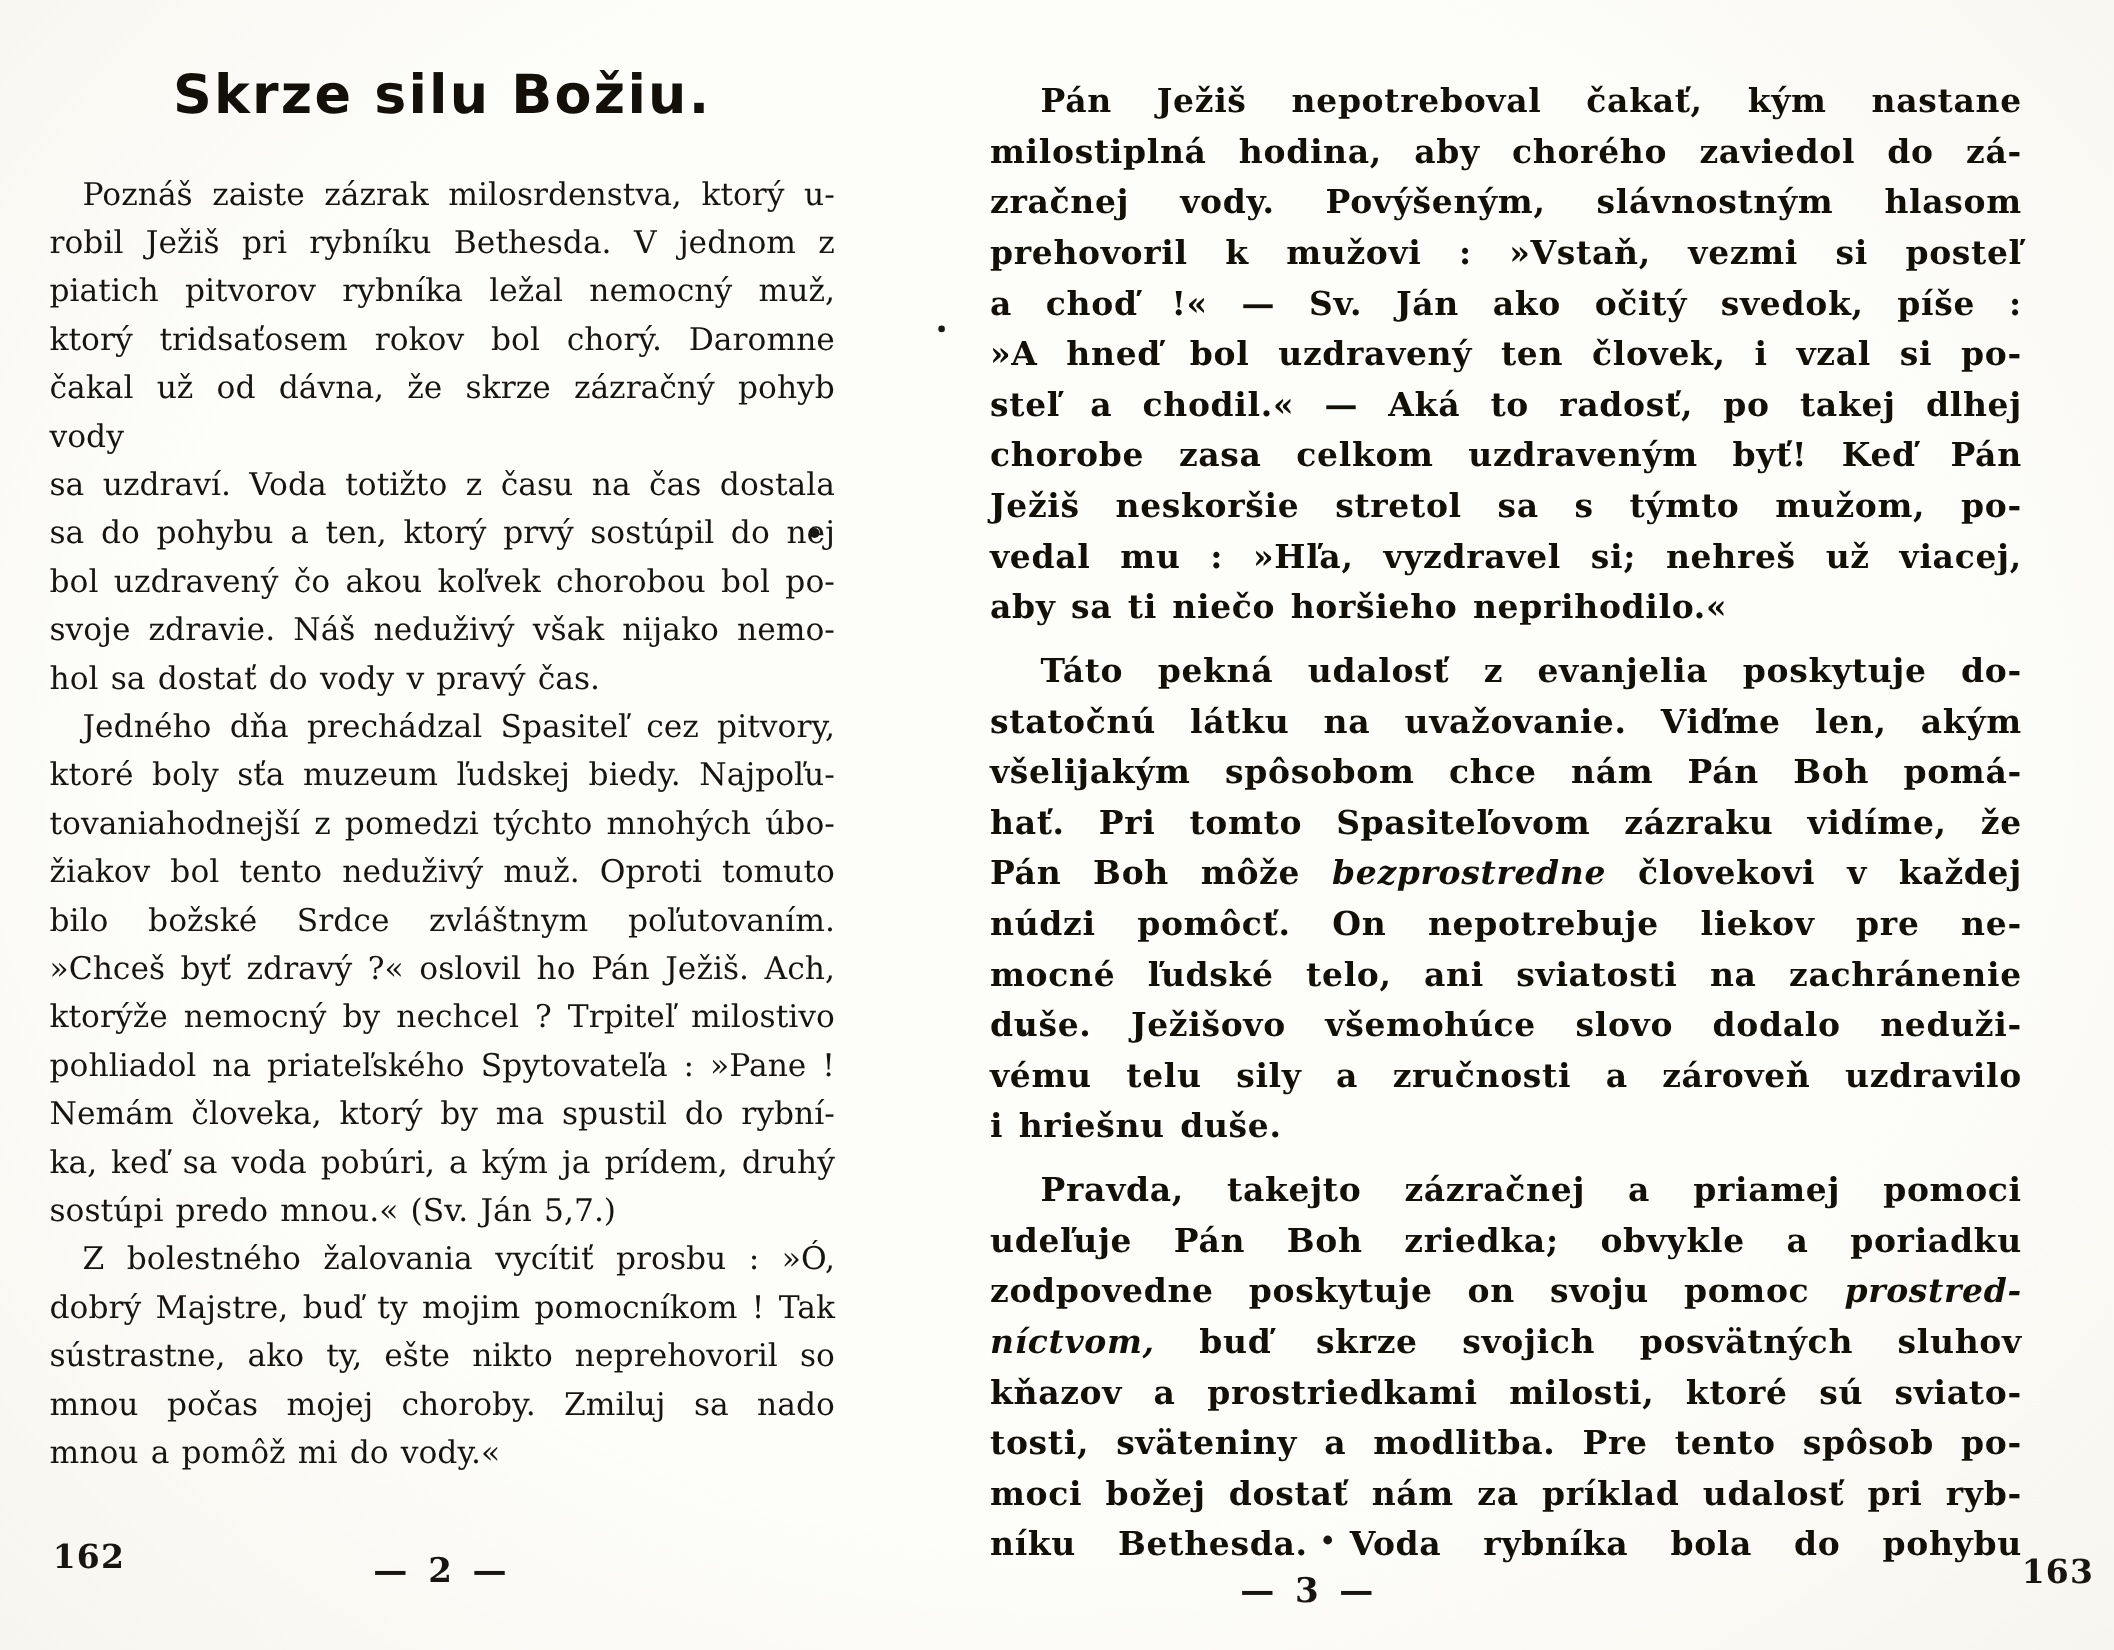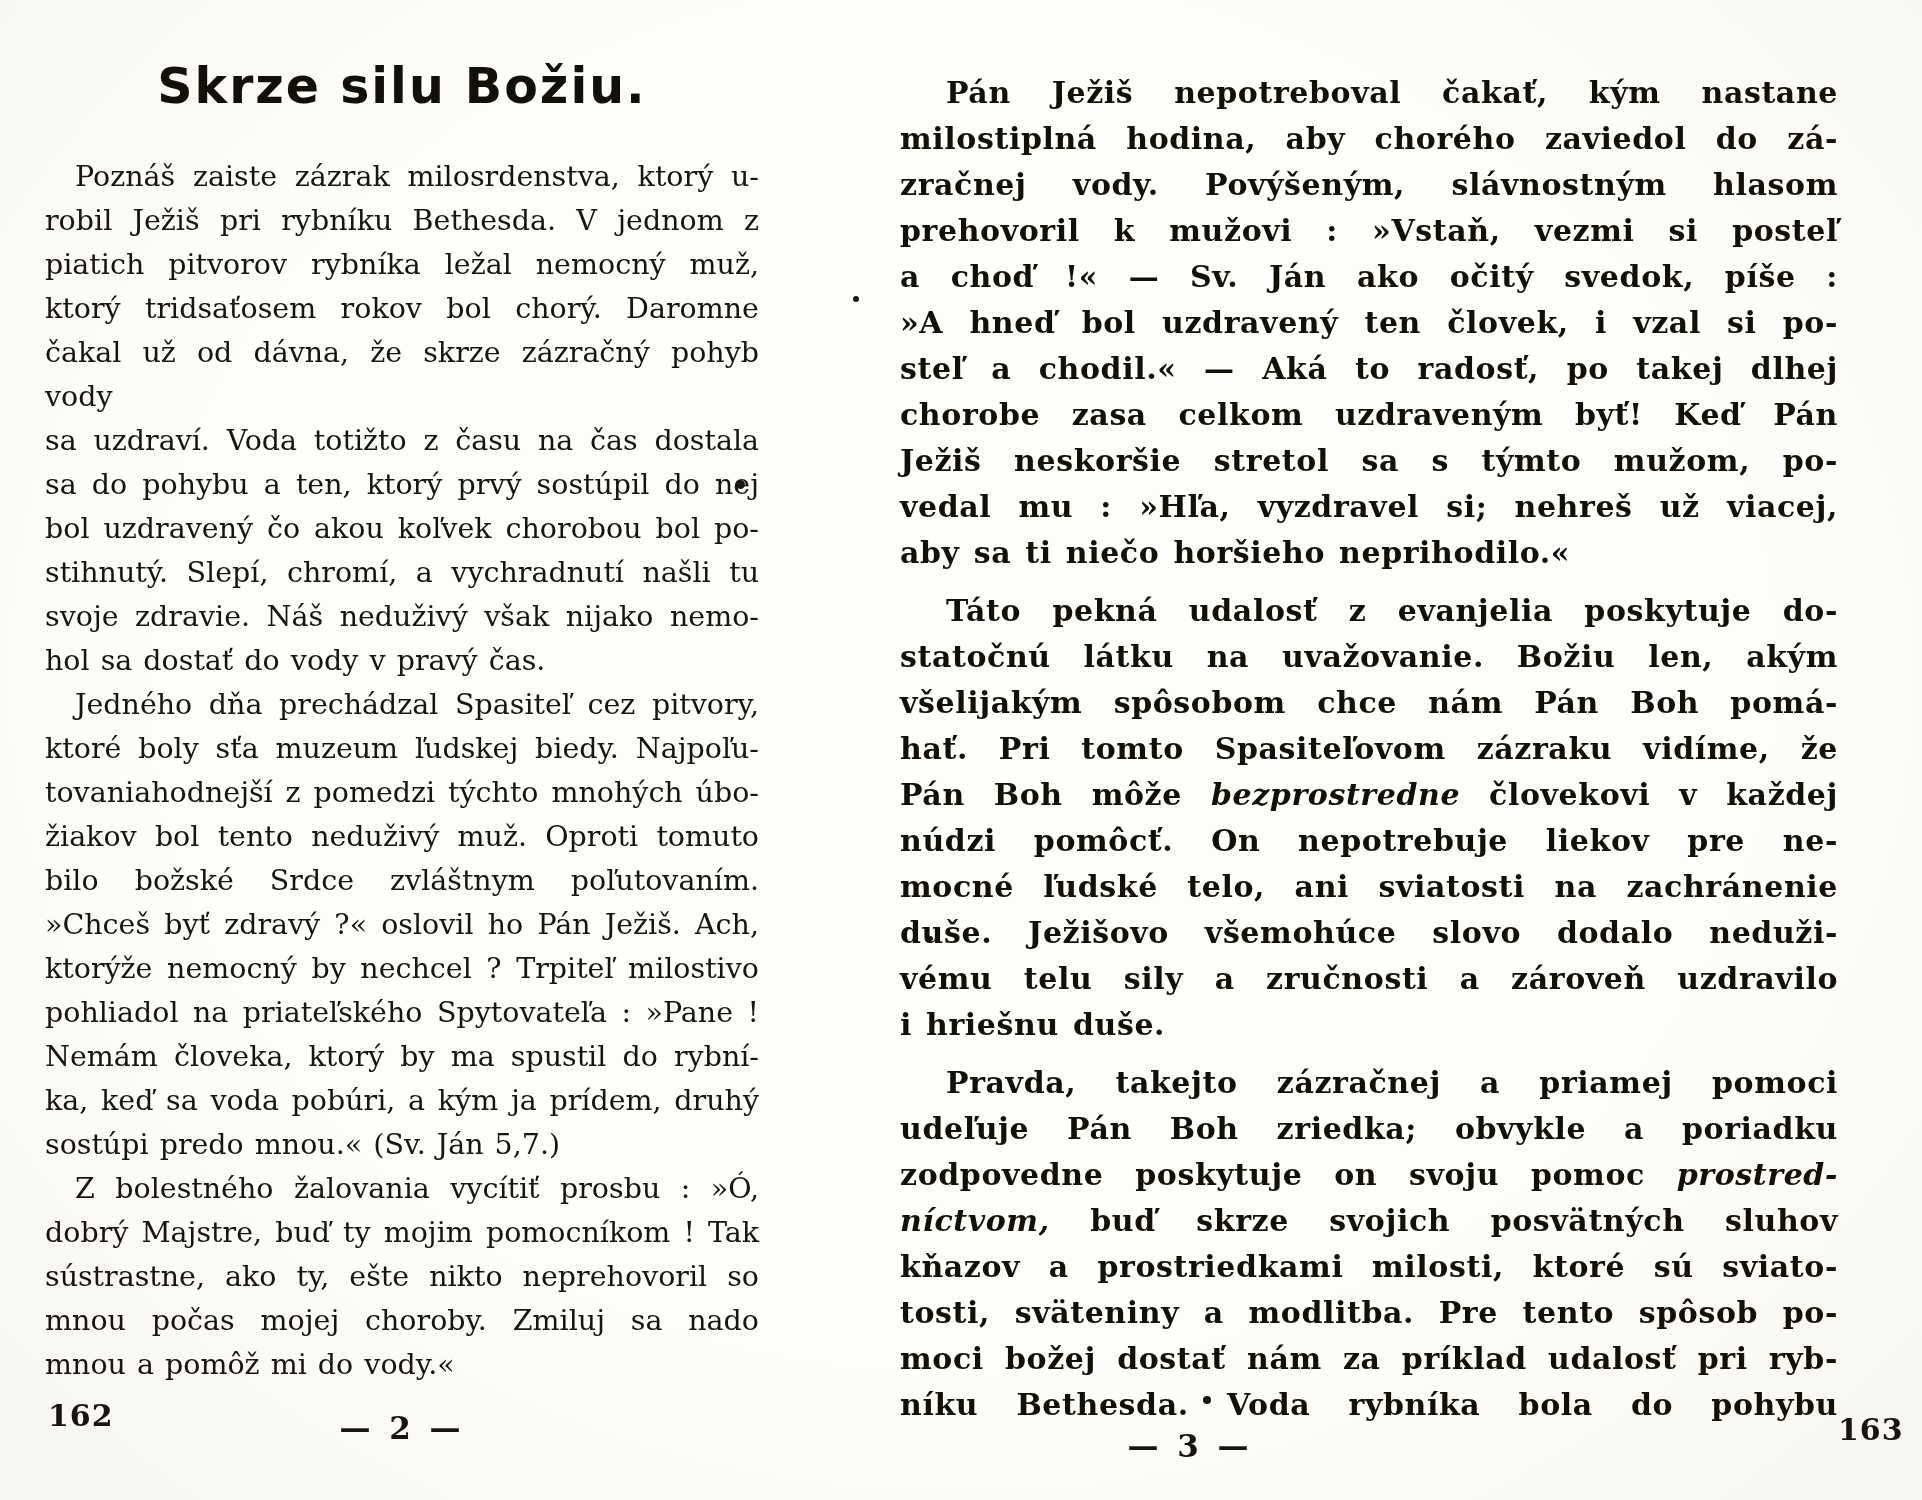--- a/index.html
+++ b/index.html
@@ -90,21 +90,20 @@
     <div class="body-left">
       <div class="para">
           <div class="tline indent"><span>Poznáš zaiste zázrak milosrdenstva, ktorý u-</span></div>
           <div class="tline"><span>robil Ježiš pri rybníku Bethesda. V jednom z</span></div>
           <div class="tline"><span>piatich pitvorov rybníka ležal nemocný muž,</span></div>
           <div class="tline"><span>ktorý tridsaťosem rokov bol chorý. Daromne</span></div>
           <div class="tline"><span>čakal už od dávna, že skrze zázračný pohyb vody</span></div>
           <div class="tline"><span>sa uzdraví. Voda totižto z času na čas dostala</span></div>
           <div class="tline"><span>sa do pohybu a ten, ktorý prvý sostúpil do nej</span></div>
           <div class="tline"><span>bol uzdravený čo akou koľvek chorobou bol po-</span></div>
-          <div class="tline"><span>stihnutý. Slepí, chromí, a vychradnutí našli tu</span></div>
           <div class="tline"><span>svoje zdravie. Náš neduživý však nijako nemo-</span></div>
           <div class="tline endline"><span>hol sa dostať do vody v pravý čas.</span></div>
         </div>
       <div class="para">
           <div class="tline indent"><span>Jedného dňa prechádzal Spasiteľ cez pitvory,</span></div>
           <div class="tline"><span>ktoré boly sťa muzeum ľudskej biedy. Najpoľu-</span></div>
           <div class="tline"><span>tovaniahodnejší z pomedzi týchto mnohých úbo-</span></div>
           <div class="tline"><span>žiakov bol tento neduživý muž. Oproti tomuto</span></div>
           <div class="tline"><span>bilo božské Srdce zvláštnym poľutovaním.</span></div>
           <div class="tline"><span>»Chceš byť zdravý ?« oslovil ho Pán Ježiš. Ach,</span></div>
@@ -133,21 +132,21 @@
         <div class="tline"><span>a choď !« — Sv. Ján ako očitý svedok, píše :</span></div>
         <div class="tline"><span>»A hneď bol uzdravený ten človek, i vzal si po-</span></div>
         <div class="tline"><span>steľ a chodil.« — Aká to radosť, po takej dlhej</span></div>
         <div class="tline"><span>chorobe zasa celkom uzdraveným byť! Keď Pán</span></div>
         <div class="tline"><span>Ježiš neskoršie stretol sa s týmto mužom, po-</span></div>
         <div class="tline"><span>vedal mu : »Hľa, vyzdravel si; nehreš už viacej,</span></div>
         <div class="tline endline"><span>aby sa ti niečo horšieho neprihodilo.«</span></div>
       </div>
     <div class="para">
         <div class="tline indent"><span>Táto pekná udalosť z evanjelia poskytuje do-</span></div>
-        <div class="tline"><span>statočnú látku na uvažovanie. Božiu len, akým</span></div>
+        <div class="tline"><span>statočnú látku na uvažovanie. Viďme len, akým</span></div>
         <div class="tline"><span>všelijakým spôsobom chce nám Pán Boh pomá-</span></div>
         <div class="tline"><span>hať. Pri tomto Spasiteľovom zázraku vidíme, že</span></div>
         <div class="tline"><span>Pán Boh môže </span><span class="ital">bezprostredne</span><span> človekovi v každej</span></div>
         <div class="tline"><span>núdzi pomôcť. On nepotrebuje liekov pre ne-</span></div>
         <div class="tline"><span>mocné ľudské telo, ani sviatosti na zachránenie</span></div>
         <div class="tline"><span>duše. Ježišovo všemohúce slovo dodalo neduži-</span></div>
         <div class="tline"><span>vému telu sily a zručnosti a zároveň uzdravilo</span></div>
         <div class="tline endline"><span>i hriešnu duše.</span></div>
       </div>
     <div class="para">

